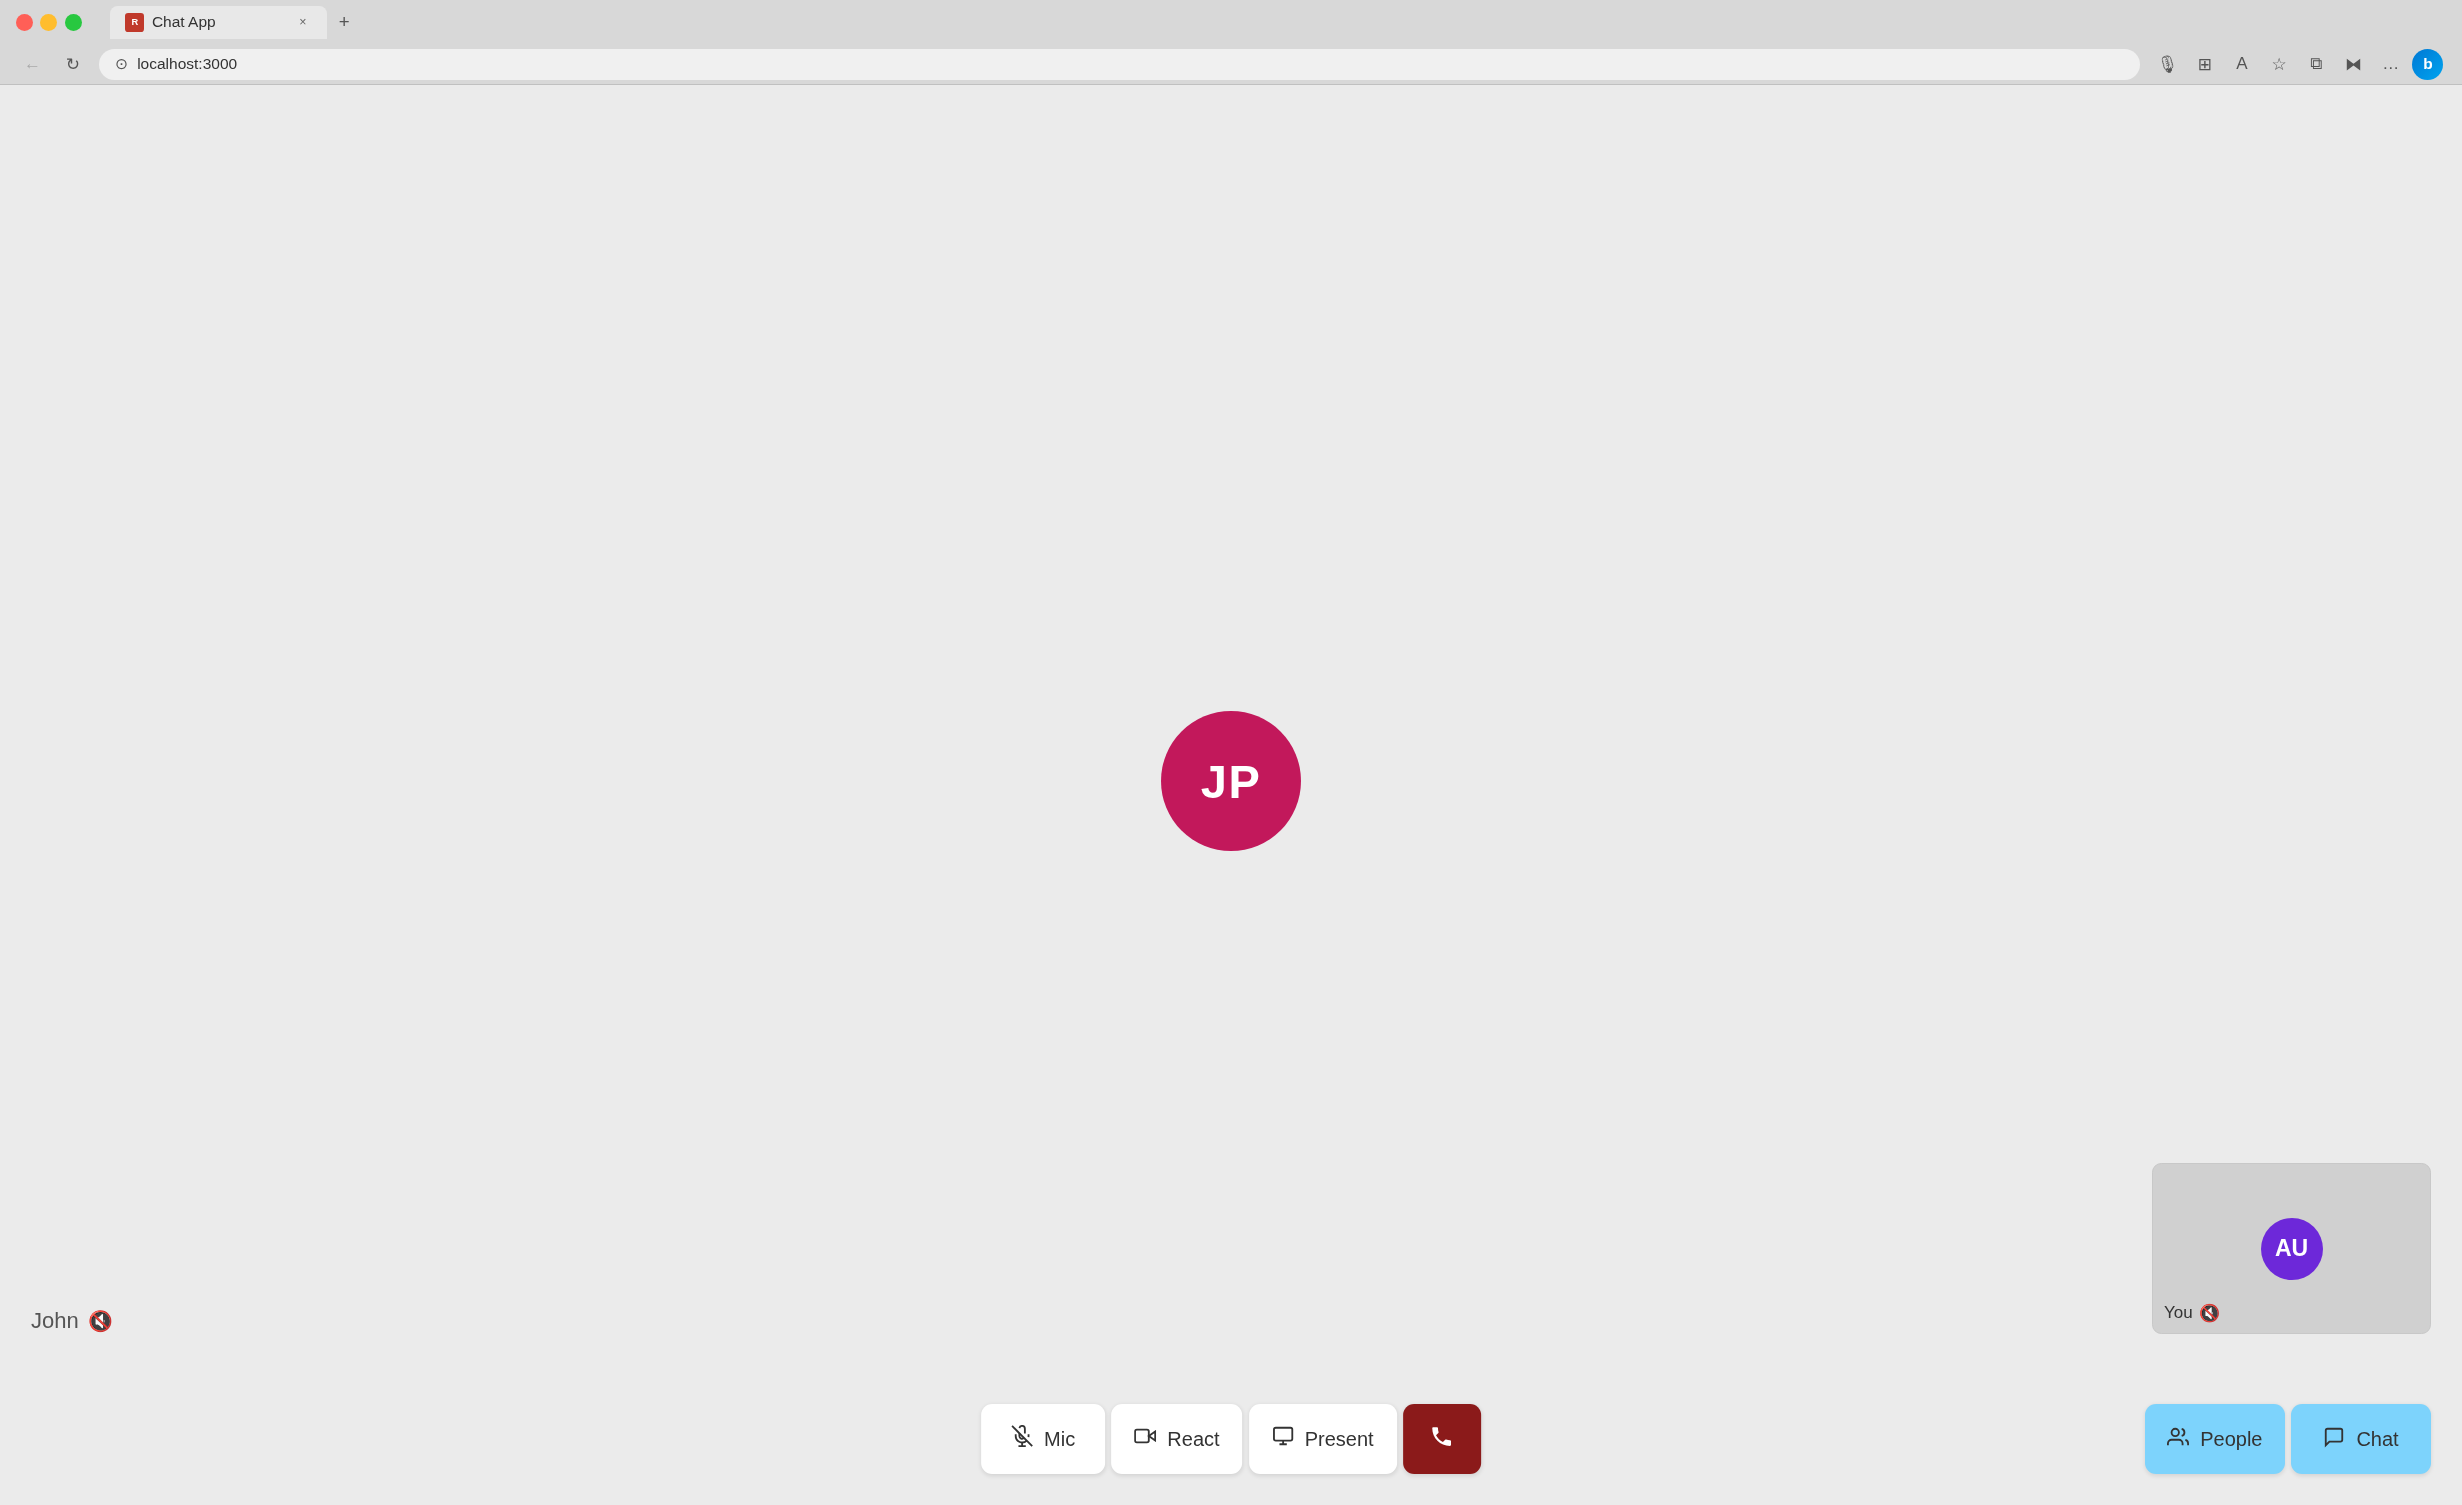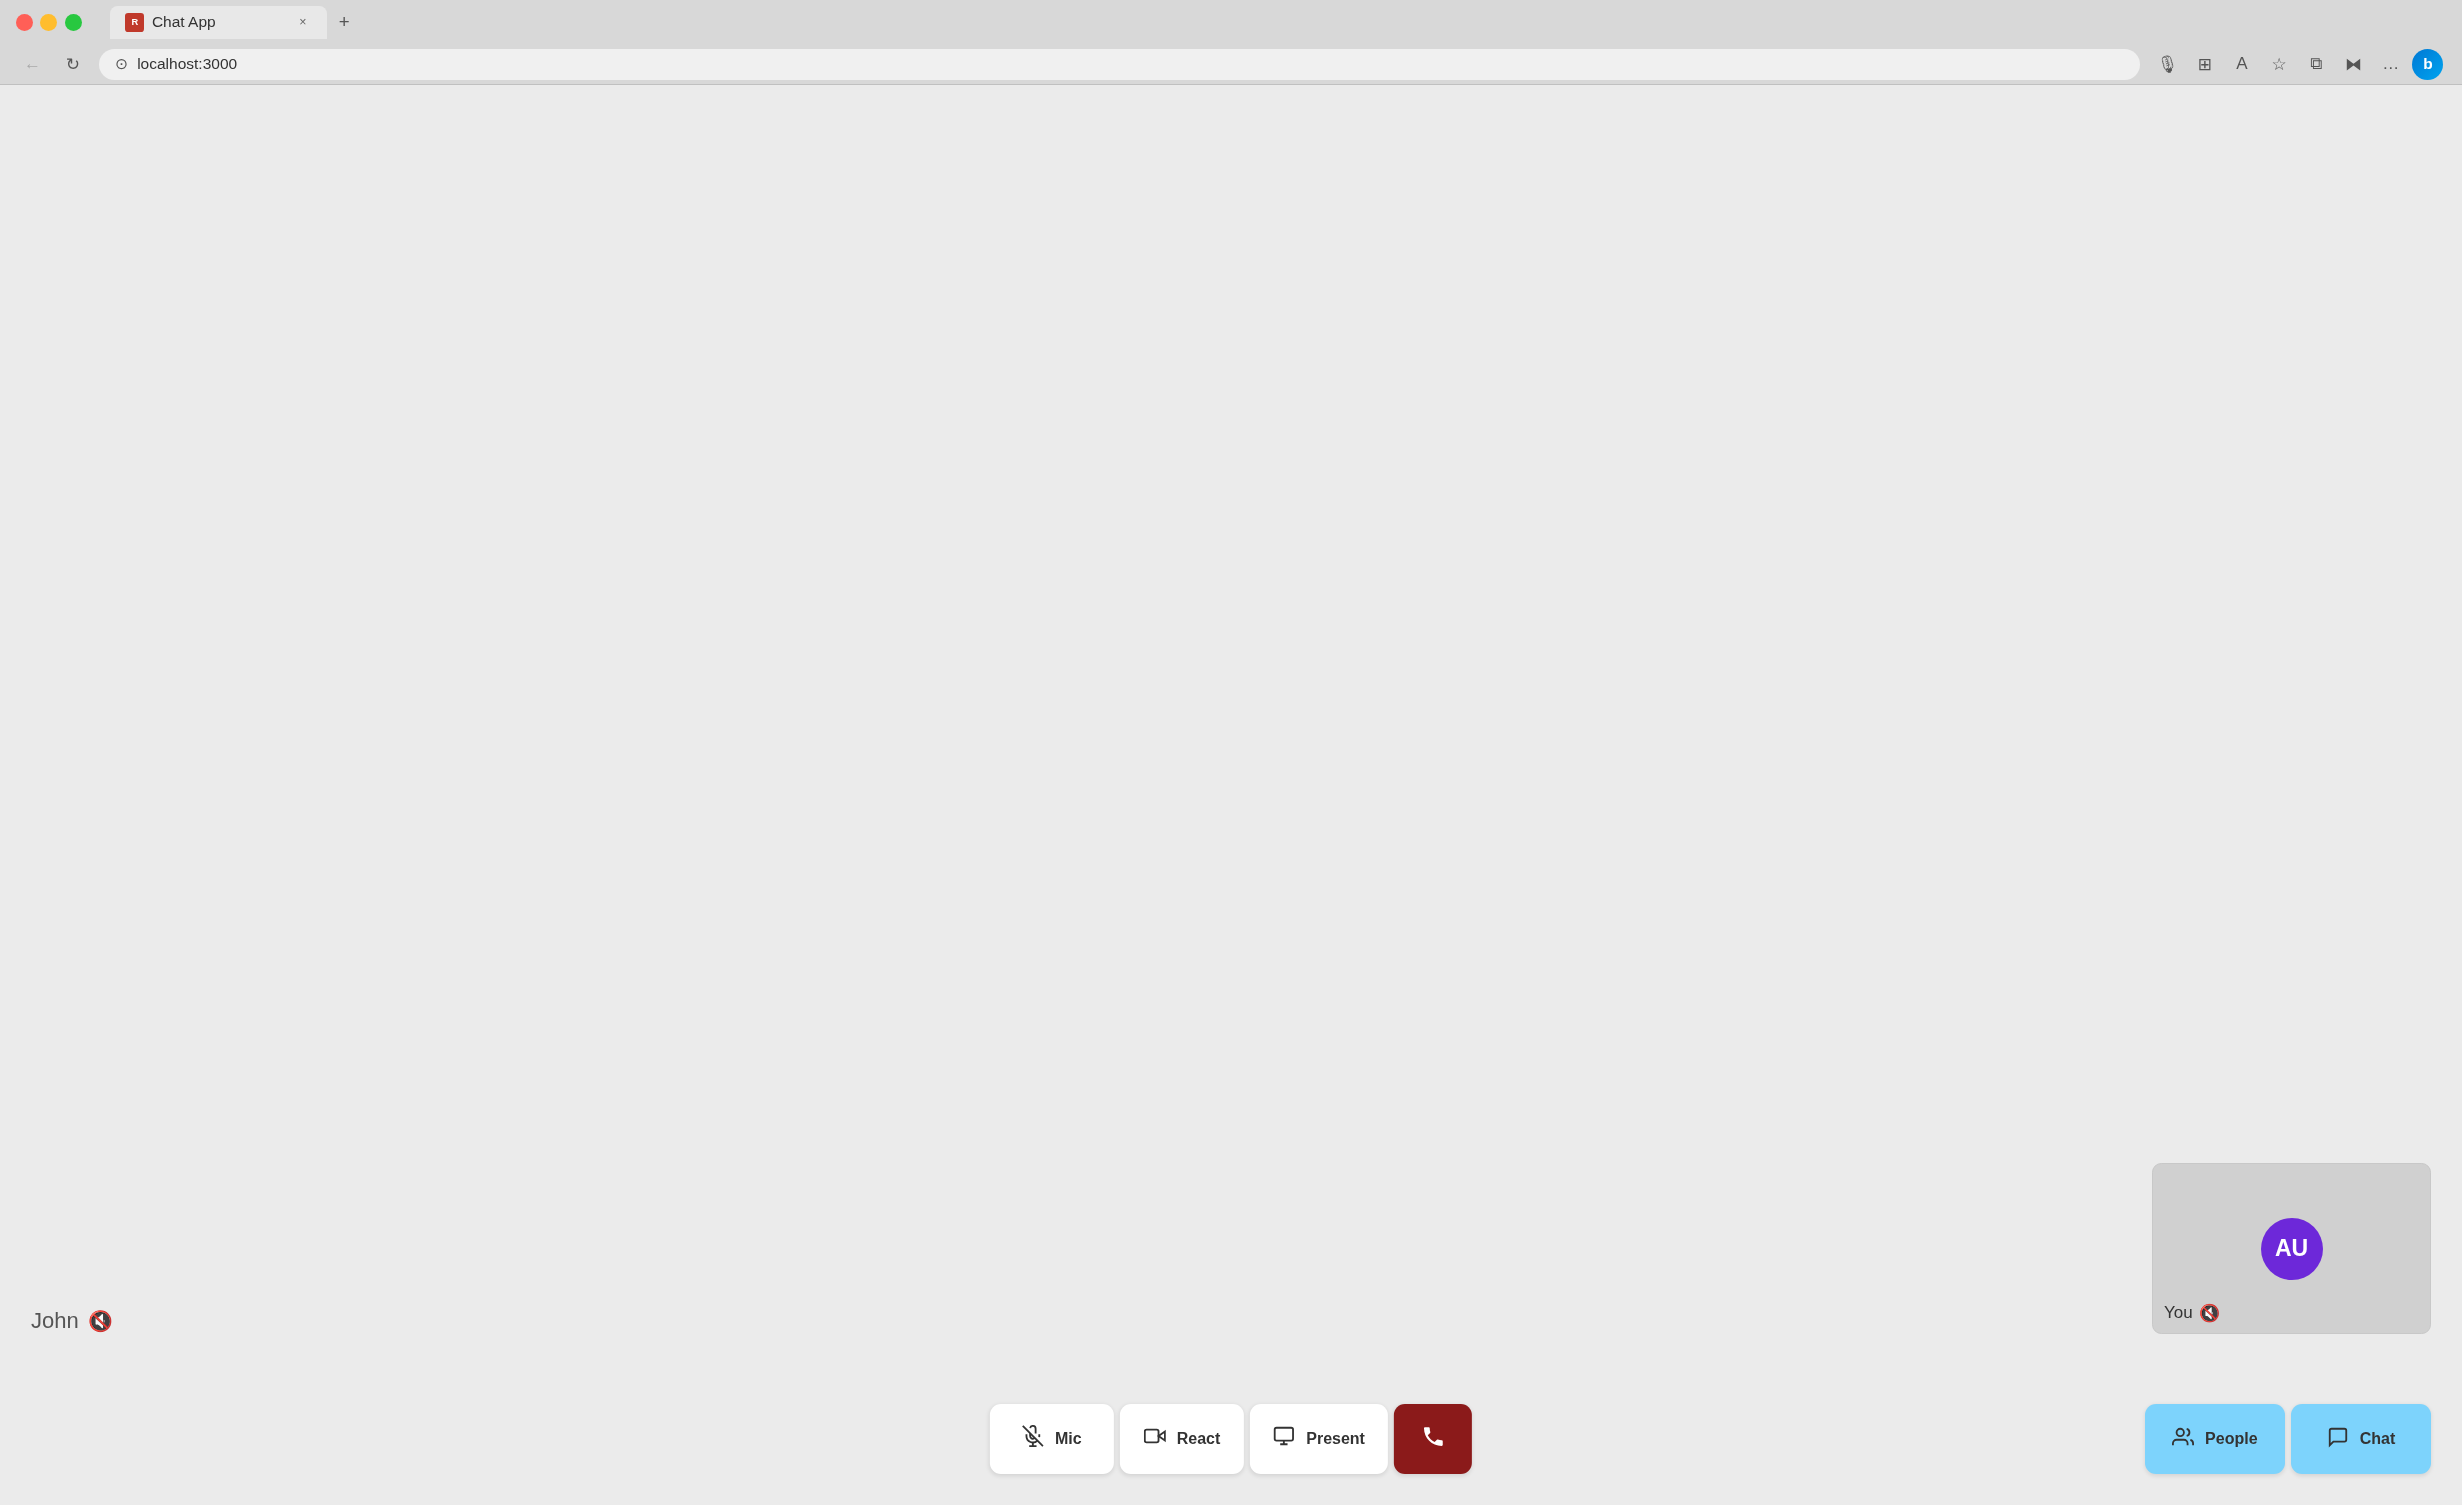--- a/index.html
+++ b/index.html
@@ -321,22 +321,22 @@
       color: white;
       min-width: 78px;
       padding: 0 22px;
     }
 
     .control-btn-icon {
       font-size: 22px;
     }
 
     .control-btn-label {
-      font-size: 16px;
-      font-weight: 700;
+      font-size: 20px;
+      font-weight: 400;
     }
 
     
     .right-controls {
       position: absolute;
       bottom: 31px;
       right: 31px;
       display: flex;
       align-items: center;
       gap: 6.2px;
@@ -402,20 +402,21 @@
       <button class="toolbar-icon">…</button>
       <div class="bing-icon">
         <span>b</span>
       </div>
     </div>
   </div>
 </div>
 
 <div class="main-content">
 
+  <div class="main-avatar" style="background: rgb(194, 24, 91);">JP</div>
 
   <div class="participant-name">
     <span>John</span>
     <span class="muted-icon">🔇</span>
   </div>
 
   <div class="self-view">
     <div class="self-avatar">AU</div>
     <div class="self-label">
       <span>You</span>

